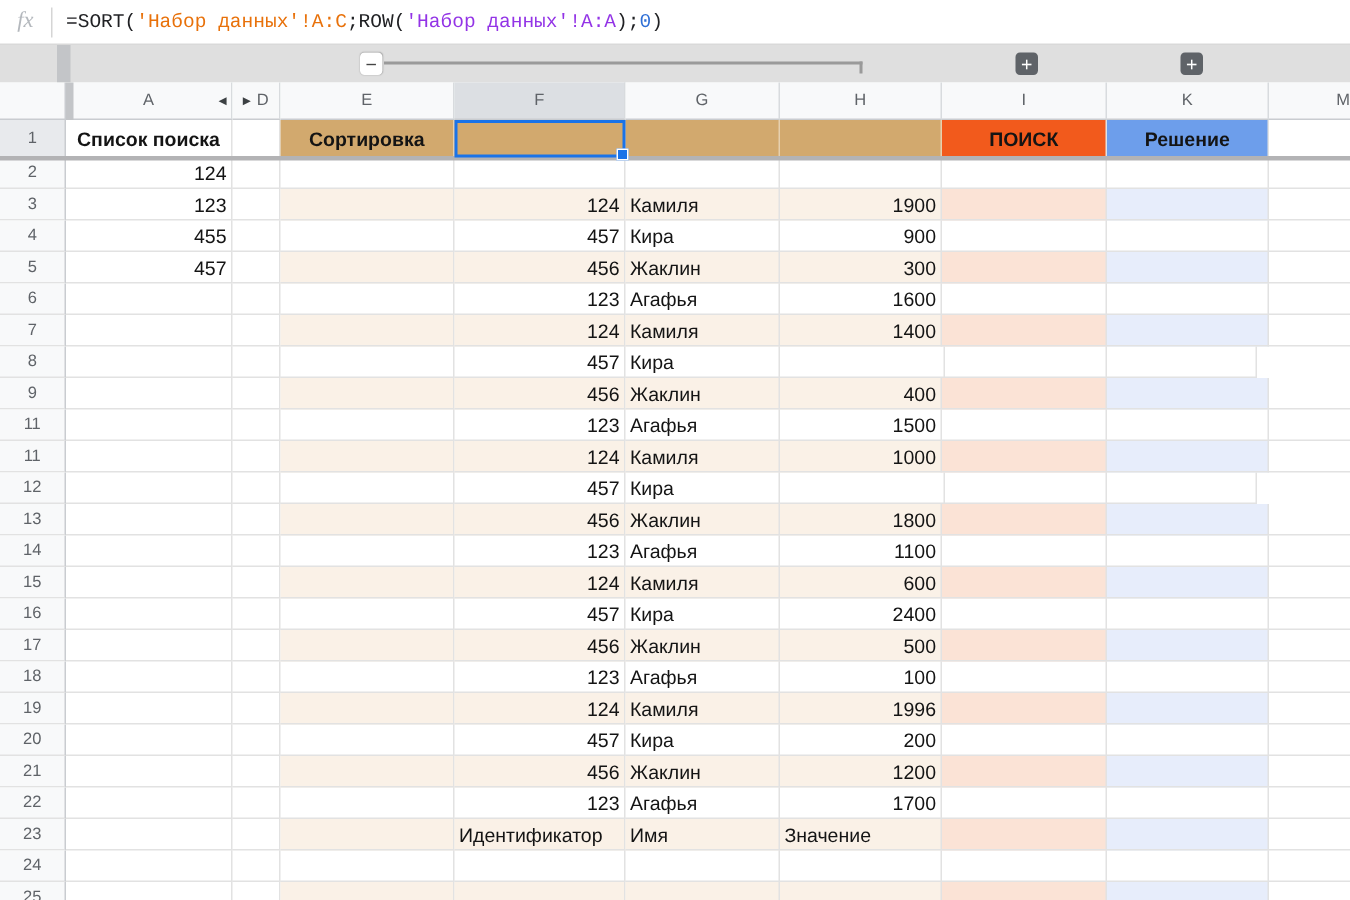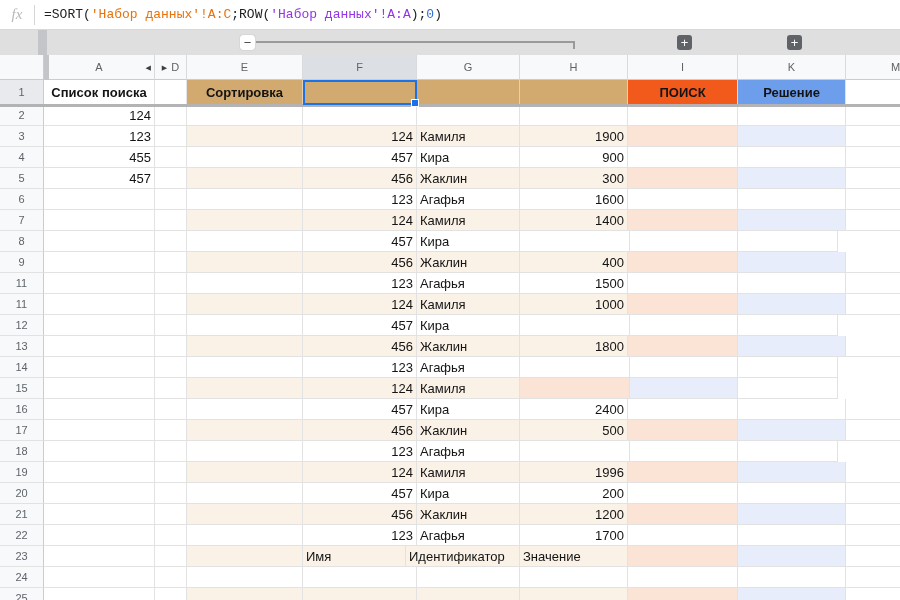--- a/index.html
+++ b/index.html
@@ -273,31 +273,33 @@
         <div class="cell band-blue" style="width: 108px;"></div>
         <div class="cell" style="width: 100px;"></div>
       </div>
       <div class="row">
         <div class="rh">14</div>
         <div class="cell" style="width: 111px;"></div>
         <div class="cell" style="width: 32px;"></div>
         <div class="cell" style="width: 116px;"></div>
         <div class="cell ar" style="width: 114px;">123</div>
         <div class="cell" style="width: 103px;">Агафья</div>
+        <div class="cell ar" style="width: 108px;">1100</div>
         <div class="cell" style="width: 110px;"></div>
         <div class="cell" style="width: 108px;"></div>
         <div class="cell" style="width: 100px;"></div>
       </div>
       <div class="row">
         <div class="rh">15</div>
         <div class="cell" style="width: 111px;"></div>
         <div class="cell" style="width: 32px;"></div>
         <div class="cell band-tan" style="width: 116px;"></div>
         <div class="cell band-tan ar" style="width: 114px;">124</div>
         <div class="cell band-tan" style="width: 103px;">Камиля</div>
+        <div class="cell band-tan ar" style="width: 108px;">600</div>
         <div class="cell band-orange" style="width: 110px;"></div>
         <div class="cell band-blue" style="width: 108px;"></div>
         <div class="cell" style="width: 100px;"></div>
       </div>
       <div class="row">
         <div class="rh">16</div>
         <div class="cell" style="width: 111px;"></div>
         <div class="cell" style="width: 32px;"></div>
         <div class="cell" style="width: 116px;"></div>
         <div class="cell ar" style="width: 114px;">457</div>
@@ -319,20 +321,21 @@
         <div class="cell band-blue" style="width: 108px;"></div>
         <div class="cell" style="width: 100px;"></div>
       </div>
       <div class="row">
         <div class="rh">18</div>
         <div class="cell" style="width: 111px;"></div>
         <div class="cell" style="width: 32px;"></div>
         <div class="cell" style="width: 116px;"></div>
         <div class="cell ar" style="width: 114px;">123</div>
         <div class="cell" style="width: 103px;">Агафья</div>
+        <div class="cell ar" style="width: 108px;">100</div>
         <div class="cell" style="width: 110px;"></div>
         <div class="cell" style="width: 108px;"></div>
         <div class="cell" style="width: 100px;"></div>
       </div>
       <div class="row">
         <div class="rh">19</div>
         <div class="cell" style="width: 111px;"></div>
         <div class="cell" style="width: 32px;"></div>
         <div class="cell band-tan" style="width: 116px;"></div>
         <div class="cell band-tan ar" style="width: 114px;">124</div>
@@ -376,22 +379,22 @@
         <div class="cell ar" style="width: 108px;">1700</div>
         <div class="cell" style="width: 110px;"></div>
         <div class="cell" style="width: 108px;"></div>
         <div class="cell" style="width: 100px;"></div>
       </div>
       <div class="row">
         <div class="rh">23</div>
         <div class="cell" style="width: 111px;"></div>
         <div class="cell" style="width: 32px;"></div>
         <div class="cell band-tan" style="width: 116px;"></div>
+        <div class="cell band-tan" style="width: 114px;">Идентификатор</div>
         <div class="cell band-tan" style="width: 103px;">Имя</div>
-        <div class="cell band-tan" style="width: 114px;">Идентификатор</div>
         <div class="cell band-tan" style="width: 108px;">Значение</div>
         <div class="cell band-orange" style="width: 110px;"></div>
         <div class="cell band-blue" style="width: 108px;"></div>
         <div class="cell" style="width: 100px;"></div>
       </div>
       <div class="row">
         <div class="rh">24</div>
         <div class="cell" style="width: 111px;"></div>
         <div class="cell" style="width: 32px;"></div>
         <div class="cell" style="width: 116px;"></div>

